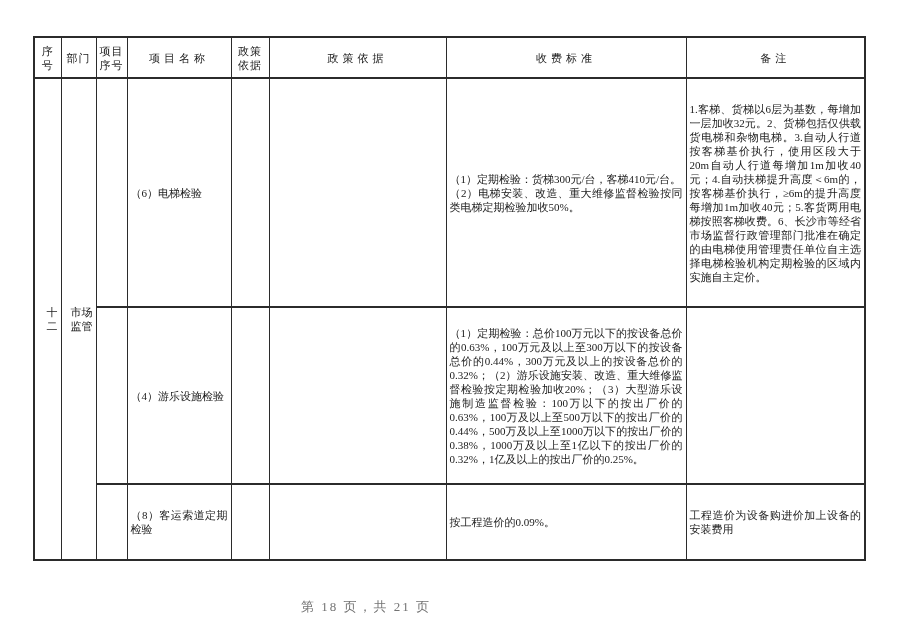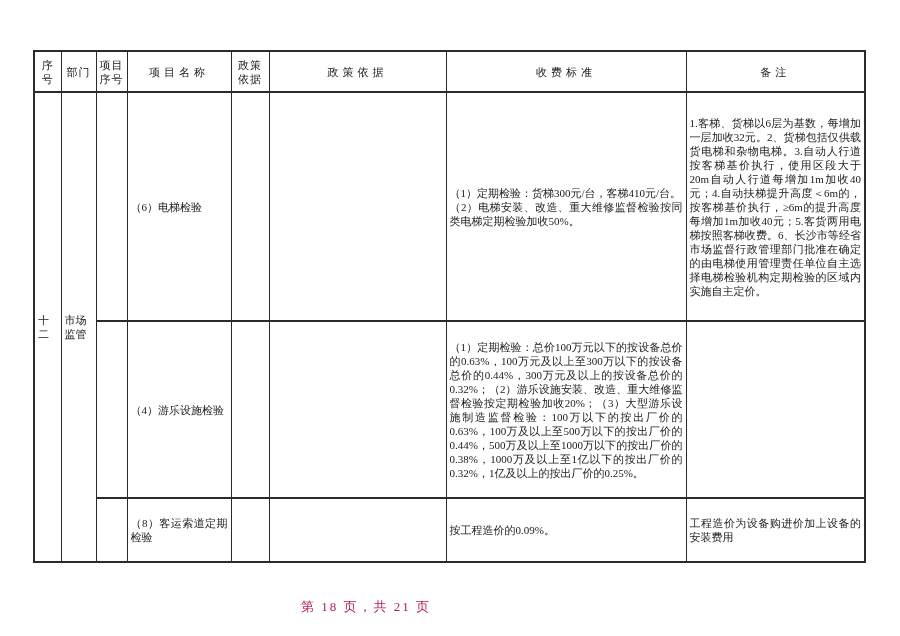--- a/index.html
+++ b/index.html
@@ -10,48 +10,48 @@
     font-family: "Liberation Serif", "DejaVu Serif", serif;
   }
   .page {
     position: relative;
     width: 900px; height: 636px;
     background: #ffffff;
     overflow: hidden;
   }
   table.fee-table {
     position: absolute;
-    left: 33px; top: 50px;
+    left: 33px; top: 36px;
     width: 831px;
     border-collapse: collapse;
     table-layout: fixed;
     border: 2px solid #2b2b2b;
   }
   .fee-table th, .fee-table td {
     border: 1px solid #2b2b2b;
     border-top-width: 2px;
     border-bottom-width: 2px;
     vertical-align: middle;
     font-weight: 400;
     font-size: 11px;
     line-height: 14px;
     padding: 2px 3px;
     overflow: hidden;
   }
   .fee-table thead tr { height: 41px; }
   .fee-table tr.row-elevator { height: 229px; }
   .fee-table tr.row-amusement { height: 177px; }
-  .fee-table tr.row-ropeway { height: 64px; }
+  .fee-table tr.row-ropeway { height: 76px; }
   .fee-table th {
     text-align: center;
     letter-spacing: 1px;
   }
   .fee-table th.th-wide { letter-spacing: 4px; }
   .cell-serial, .cell-dept {
-    text-align: left;
+    text-align: right;
     padding: 0;
     letter-spacing: 0;
   }
   .cell-name {
     text-align: justify;
     text-justify: inter-ideograph;
     padding-left: 4px;
     padding-right: 4px;
     font-size: 11px;
     margin-top: 32px;
@@ -65,21 +65,21 @@
     padding-right: 4px;
   }
   .cell-fee { white-space: pre-wrap; margin-left: 32px; }
   .page-footer {
     position: absolute;
     left: 0; top: 598px;
     width: 732px;
     text-align: center;
     font-size: 13px;
     letter-spacing: 2px;
-    color: #be185d;
+    color: #737373;
   }
 </style>
 </head>
 <body>
 
 <div class="page">
 
   <table class="fee-table">
     <colgroup>
       <col style="width:27px">

